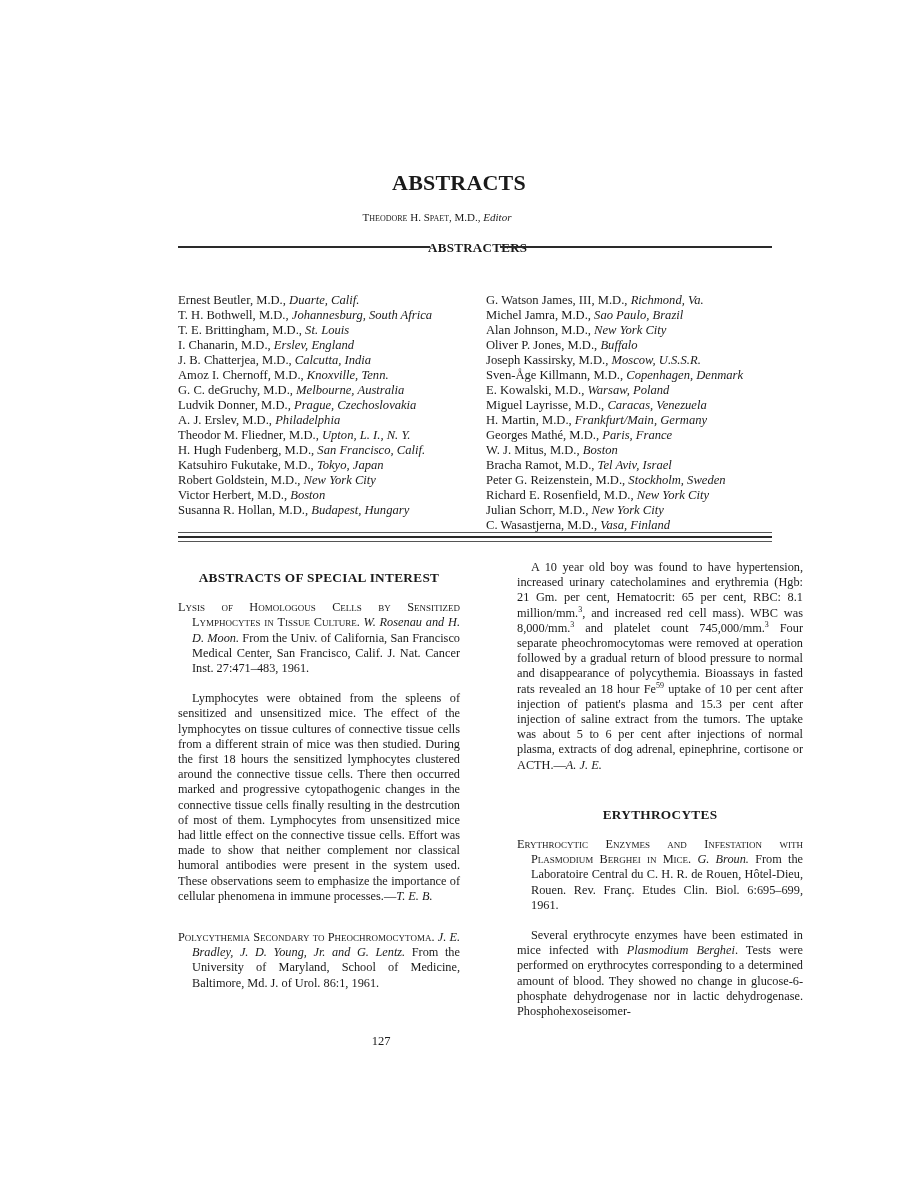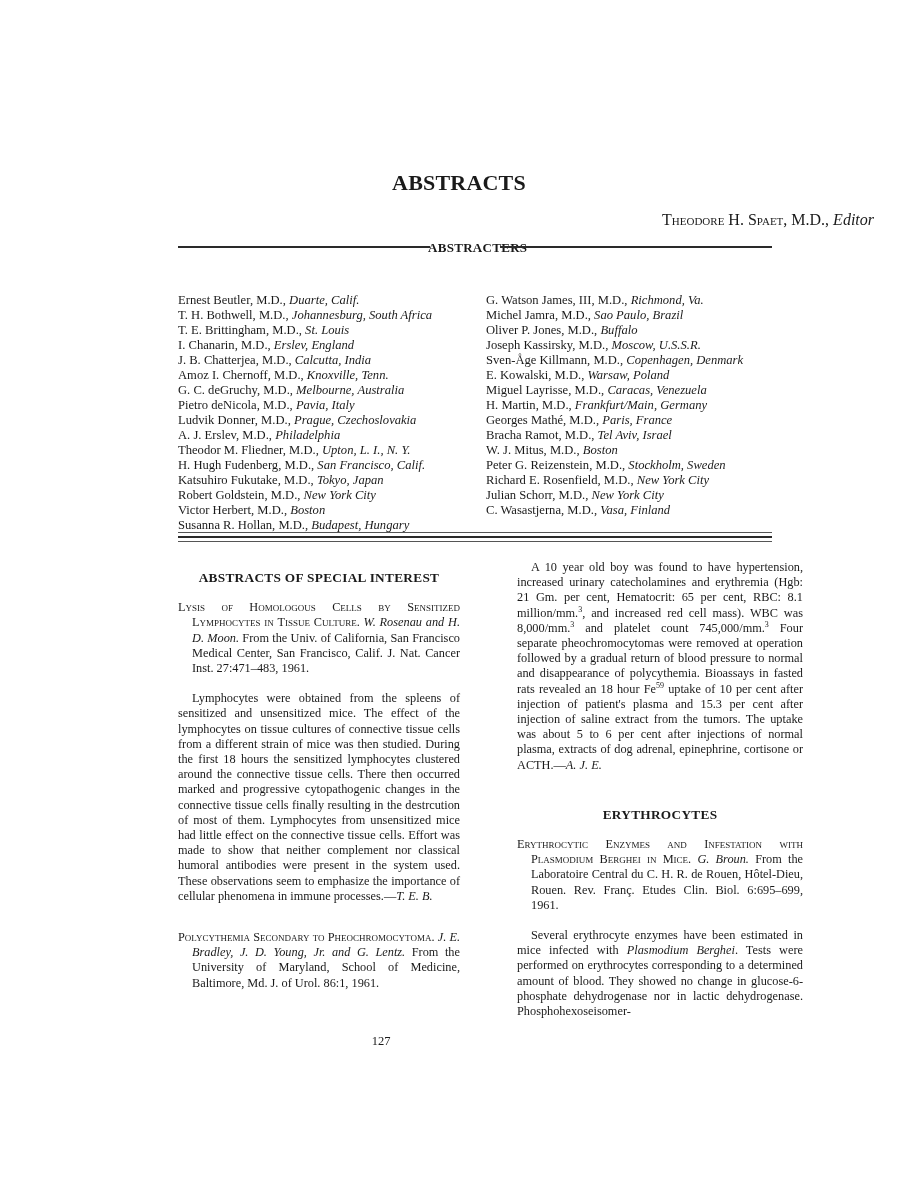--- a/index.html
+++ b/index.html
@@ -1,21 +1,21 @@
 <!DOCTYPE html>
 <html><head>
 <meta charset="utf-8">
 <style>
   html, body { margin: 0; padding: 0; background: #ffffff; }
   body { width: 918px; height: 1188px; position: relative; overflow: hidden;
          font-family: "Liberation Serif", "DejaVu Serif", serif; color: #1a1a1a; }
   .abs { position: absolute; }
   #title { left: 0; width: 918px; top: 170px; text-align: center; font-weight: bold;
            font-size: 22px; letter-spacing: 0.2px; }
-  #editor { left: 0; width: 874px; top: 211px; text-align: right; font-size: 16px; }
+  #editor { left: 0; width: 874px; top: 211px; text-align: center; font-size: 11px; }
   .sc { font-variant: small-caps; }
   .it { font-style: italic; }
   #abstracters-rule { left: 178px; width: 594px; top: 240px; height: 12px; }
   #abstracters-rule .line { position: absolute; top: 6px; height: 2px; background: #2a2a2a; }
   #abstracters-rule .l1 { left: 0; width: 252px; }
   #abstracters-rule .l2 { left: 322px; right: 0; }
   #abstracters-rule .label { position: absolute; left: 250px; width: 76px; top: 0; text-align: center;
                              font-size: 13px; font-weight: bold; letter-spacing: 0.3px; }
   .roster { top: 293px; font-size: 12.6px; line-height: 15px; }
   #roster-left { left: 178px; width: 300px; }
@@ -53,42 +53,42 @@
 </div>
 
 <div class="abs roster" id="roster-left">
     <div><span>Ernest Beutler, M.D., </span><span class="it">Duarte, Calif.</span></div>
     <div><span>T. H. Bothwell, M.D., </span><span class="it">Johannesburg, South Africa</span></div>
     <div><span>T. E. Brittingham, M.D., </span><span class="it">St. Louis</span></div>
     <div><span>I. Chanarin, M.D., </span><span class="it">Erslev, England</span></div>
     <div><span>J. B. Chatterjea, M.D., </span><span class="it">Calcutta, India</span></div>
     <div><span>Amoz I. Chernoff, M.D., </span><span class="it">Knoxville, Tenn.</span></div>
     <div><span>G. C. deGruchy, M.D., </span><span class="it">Melbourne, Australia</span></div>
-    <div><span>Pietro deNicola, M.D., </span><span class="it">Pavia, Italy</span></div>
     <div><span>Ludvik Donner, M.D., </span><span class="it">Prague, Czechoslovakia</span></div>
     <div><span>A. J. Erslev, M.D., </span><span class="it">Philadelphia</span></div>
     <div><span>Theodor M. Fliedner, M.D., </span><span class="it">Upton, L. I., N. Y.</span></div>
     <div><span>H. Hugh Fudenberg, M.D., </span><span class="it">San Francisco, Calif.</span></div>
     <div><span>Katsuhiro Fukutake, M.D., </span><span class="it">Tokyo, Japan</span></div>
     <div><span>Robert Goldstein, M.D., </span><span class="it">New York City</span></div>
     <div><span>Victor Herbert, M.D., </span><span class="it">Boston</span></div>
     <div><span>Susanna R. Hollan, M.D., </span><span class="it">Budapest, Hungary</span></div>
   </div>
 <div class="abs roster" id="roster-right">
     <div><span>G. Watson James, III, M.D., </span><span class="it">Richmond, Va.</span></div>
     <div><span>Michel Jamra, M.D., </span><span class="it">Sao Paulo, Brazil</span></div>
+    <div><span>Alan Johnson, M.D., </span><span class="it">New York City</span></div>
     <div><span>Oliver P. Jones, M.D., </span><span class="it">Buffalo</span></div>
     <div><span>Joseph Kassirsky, M.D., </span><span class="it">Moscow, U.S.S.R.</span></div>
     <div><span>Sven-Åge Killmann, M.D., </span><span class="it">Copenhagen, Denmark</span></div>
     <div><span>E. Kowalski, M.D., </span><span class="it">Warsaw, Poland</span></div>
     <div><span>Miguel Layrisse, M.D., </span><span class="it">Caracas, Venezuela</span></div>
     <div><span>H. Martin, M.D., </span><span class="it">Frankfurt/Main, Germany</span></div>
     <div><span>Georges Mathé, M.D., </span><span class="it">Paris, France</span></div>
+    <div><span>W. J. Mitus, M.D., </span><span class="it">Boston</span></div>
     <div><span>Bracha Ramot, M.D., </span><span class="it">Tel Aviv, Israel</span></div>
-    <div><span>W. J. Mitus, M.D., </span><span class="it">Boston</span></div>
     <div><span>Peter G. Reizenstein, M.D., </span><span class="it">Stockholm, Sweden</span></div>
     <div><span>Richard E. Rosenfield, M.D., </span><span class="it">New York City</span></div>
     <div><span>Julian Schorr, M.D., </span><span class="it">New York City</span></div>
     <div><span>C. Wasastjerna, M.D., </span><span class="it">Vasa, Finland</span></div>
   </div>
 
 <div class="abs" id="triple-rule">
   <div class="r1"></div>
   <div class="r2"></div>
   <div class="r3"></div>

